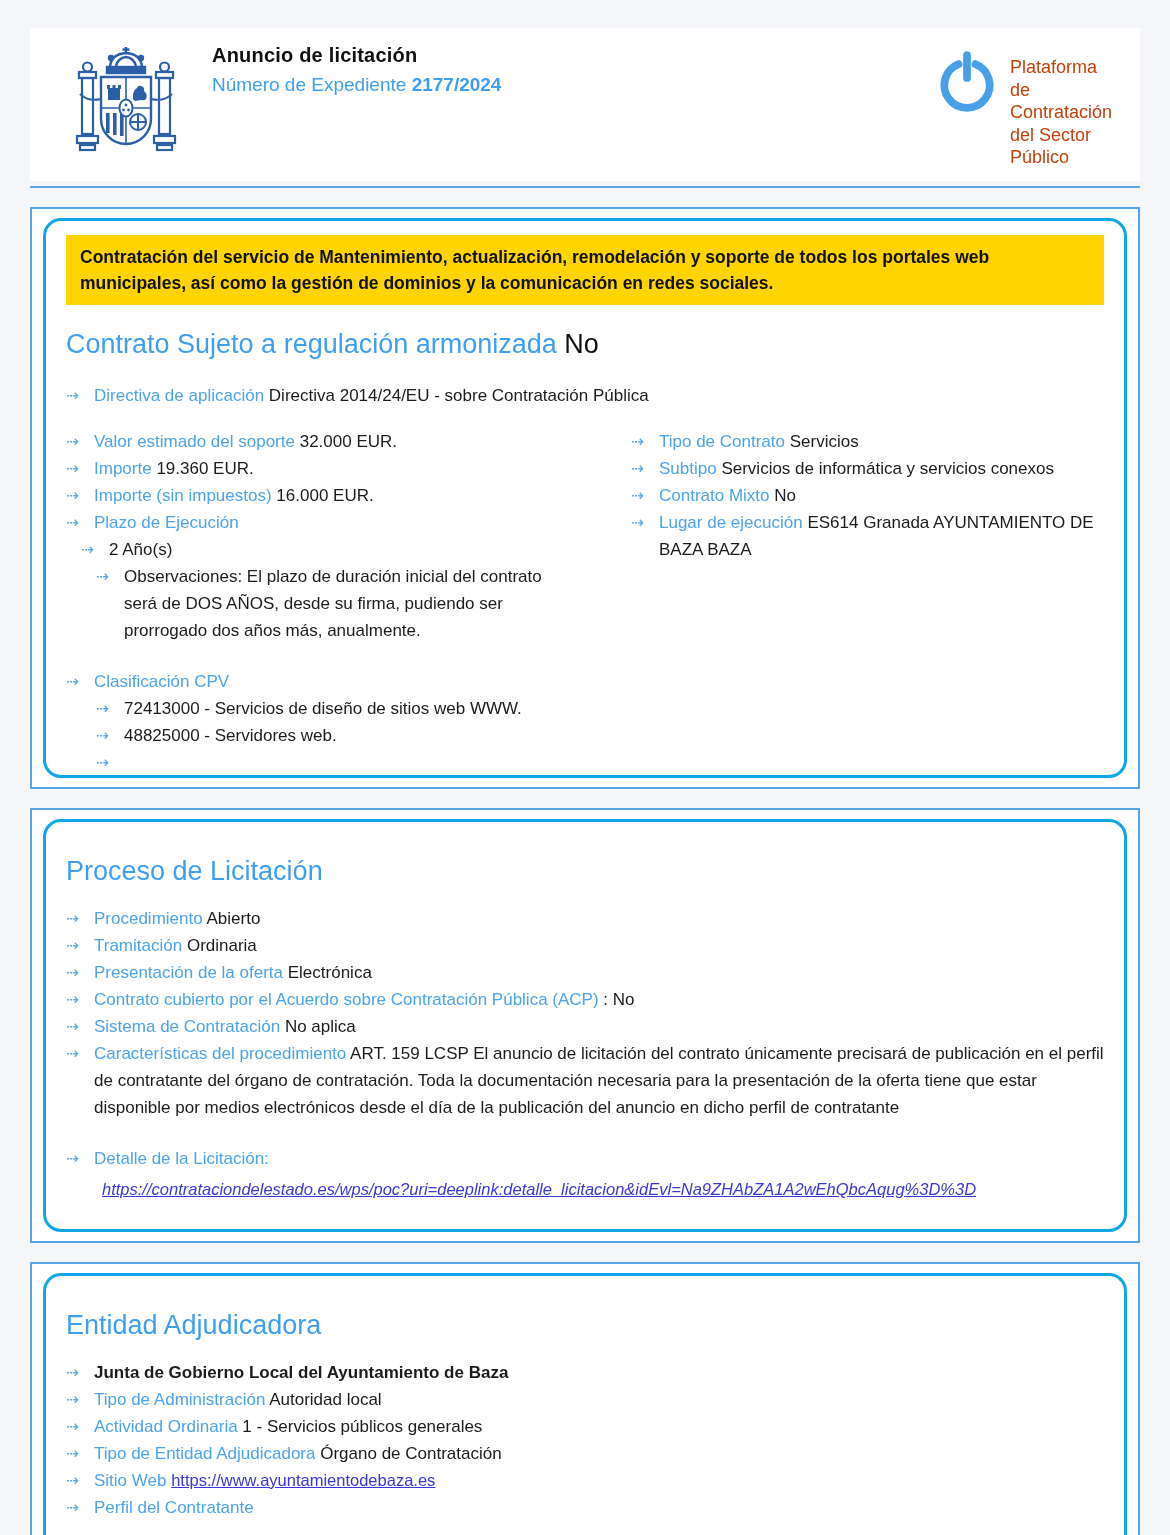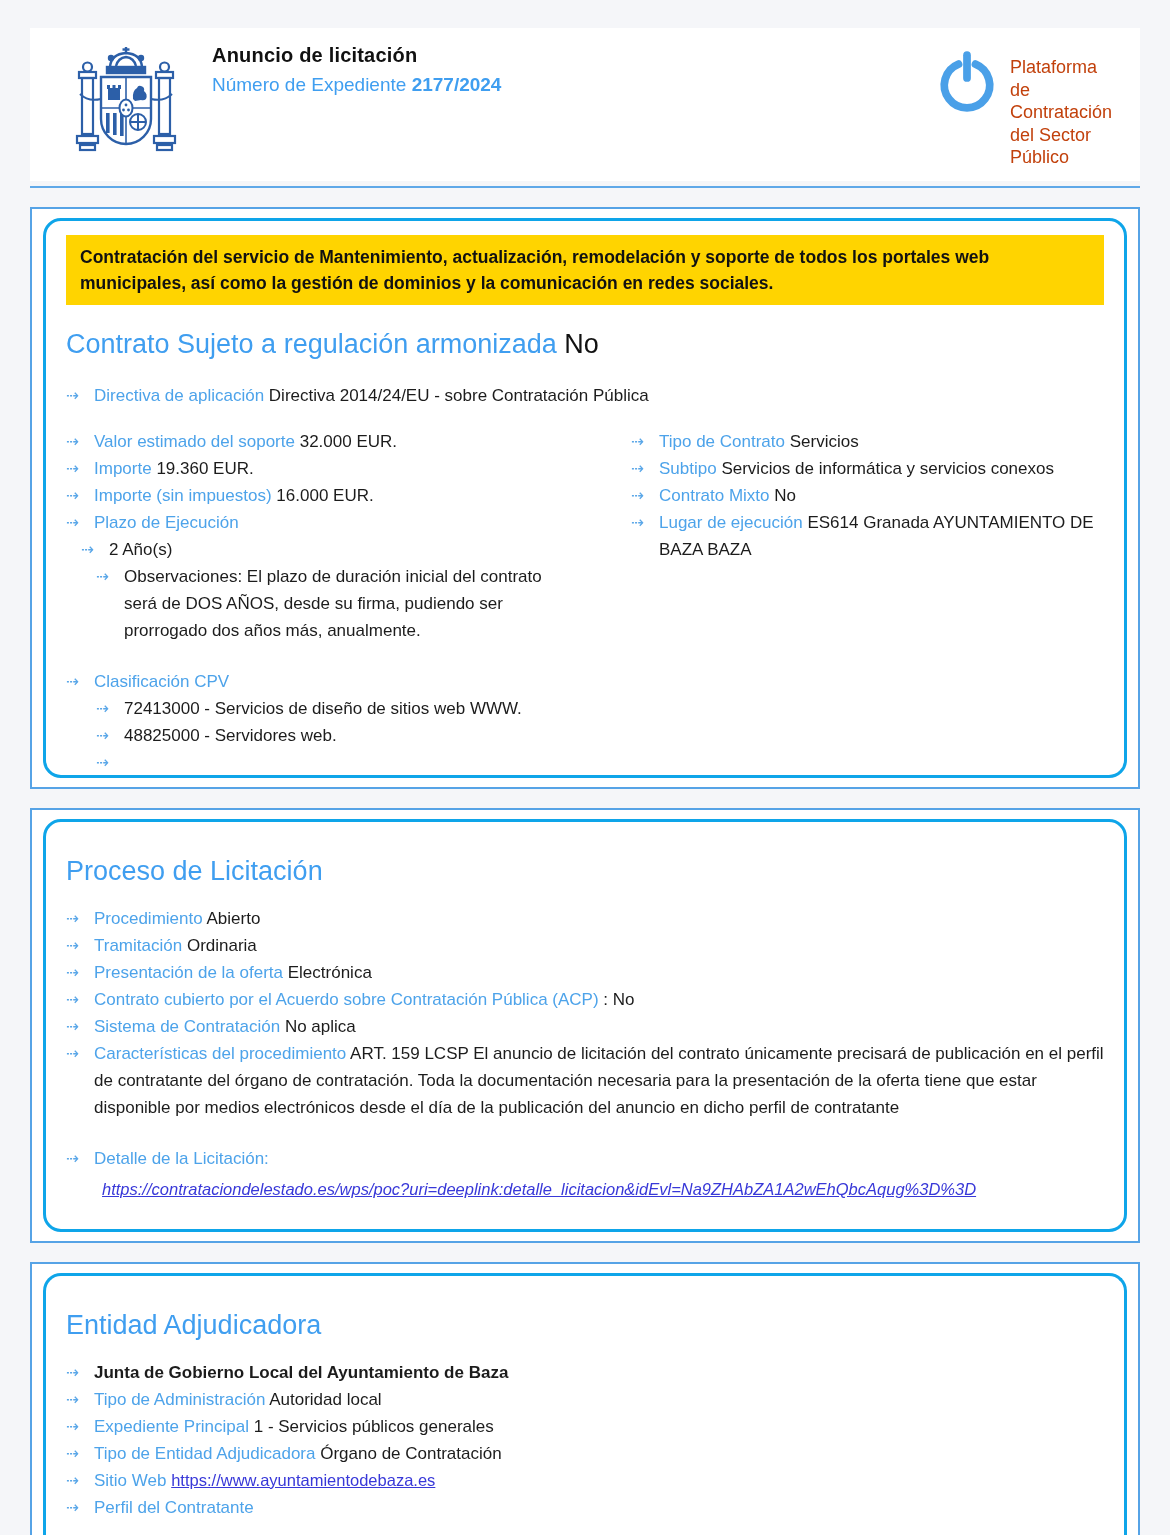--- a/index.html
+++ b/index.html
@@ -295,21 +295,21 @@
           <span class="arrow">⇢</span>
           <b class="val">Junta de Gobierno Local del Ayuntamiento de Baza</b>
         </div>
         <div class="row">
           <span class="arrow">⇢</span>
           <span class="lbl">Tipo de Administración</span>
           <span class="val">Autoridad local</span>
         </div>
         <div class="row">
           <span class="arrow">⇢</span>
-          <span class="lbl">Expediente Principal</span>
+          <span class="lbl">Actividad Ordinaria</span>
           <span class="val">1 - Servicios públicos generales</span>
         </div>
         <div class="row">
           <span class="arrow">⇢</span>
           <span class="lbl">Tipo de Entidad Adjudicadora</span>
           <span class="val">Órgano de Contratación</span>
         </div>
         <div class="row">
           <span class="arrow">⇢</span>
           <span class="lbl">Sitio Web</span>

